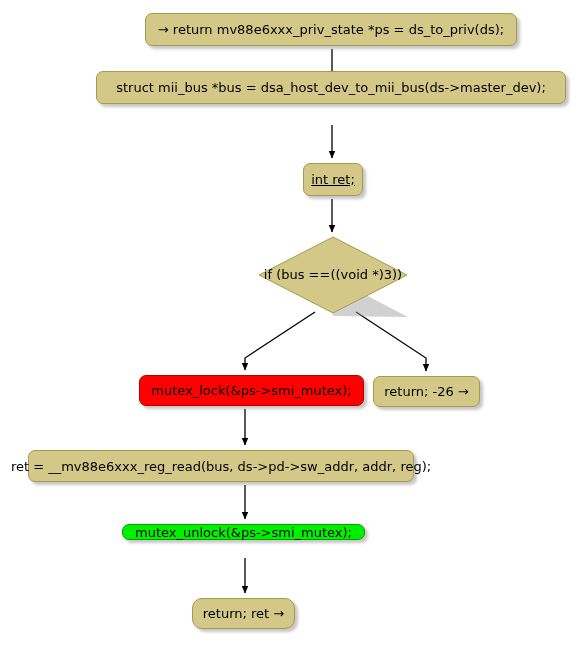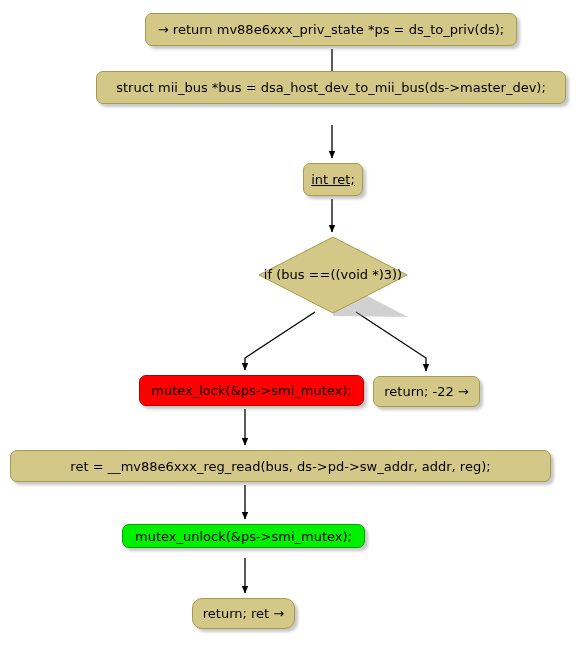--- a/index.html
+++ b/index.html
@@ -132,21 +132,21 @@
       <polygon points="75,1 149,39 75,77 1,39" fill="#d3c887" stroke="#a59c4b" stroke-width="1"></polygon>
     </svg>
     <div class="diamond-label">
       <span>if (bus ==</span>
       <span>((void *)3))</span>
     </div>
   </div>
 
   <div class="node red" style="left:131px; top:375px; width:225px; height:31px;margin-left:8px;">mutex_lock(&amp;ps-&gt;smi_mutex);</div>
 
-  <div class="node" style="left:373px; top:376px; width:107px; height:31px;">return; -22 →</div>
+  <div class="node" style="left:373px; top:376px; width:107px; height:31px;">return; -26 →</div>
 
-  <div class="node" style="left:10px; top:450px; width:541px; height:32px;">ret = __mv88e6xxx_reg_read(bus, ds-&gt;pd-&gt;sw_addr, addr, reg);</div>
+  <div class="node" style="left:28px; top:450px; width:386px; height:32px;">ret = __mv88e6xxx_reg_read(bus, ds-&gt;pd-&gt;sw_addr, addr, reg);</div>
 
-  <div class="node green" style="left:122px; top:524px; width:243px; height:24px;">mutex_unlock(&amp;ps-&gt;smi_mutex);</div>
+  <div class="node green" style="left:122px; top:524px; width:243px; height:16px;">mutex_unlock(&amp;ps-&gt;smi_mutex);</div>
 
   <div class="node" style="left:192px; top:598px; width:103px; height:31px;border-radius:10px;">return; ret →</div>
 
 </div>
 
 </body></html>

